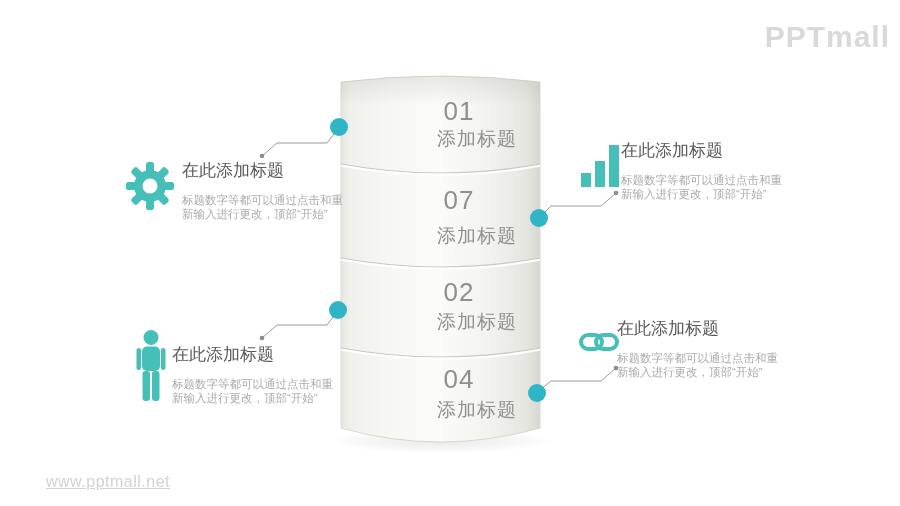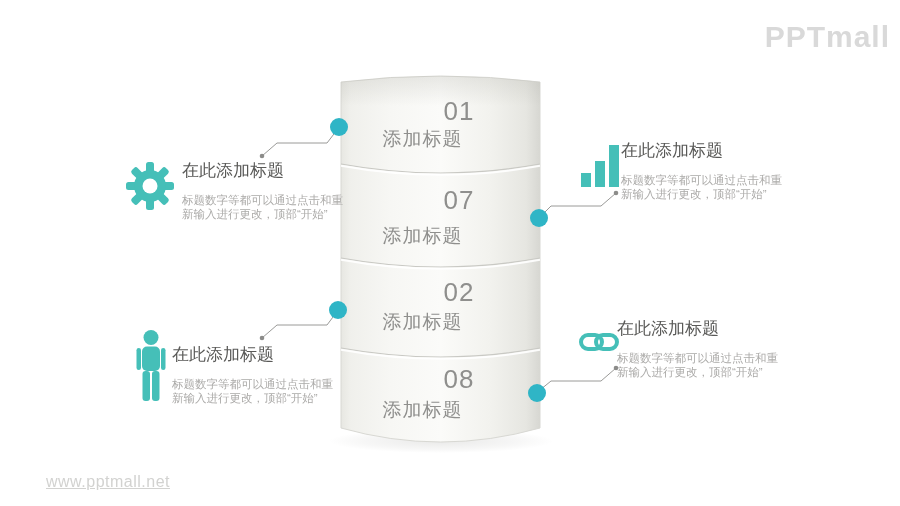--- a/index.html
+++ b/index.html
@@ -13,21 +13,21 @@
     font-size:30px;font-weight:bold;letter-spacing:1px;color:#d9d9d9;
   }
   .watermark{
     position:absolute;left:46px;top:473px;font-size:16px;color:#d2d2d0;letter-spacing:0.5px;text-decoration:underline;
   }
   .sec-num{
     position:absolute;left:341px;width:214px;text-align:center;
     font-size:26px;line-height:32px;color:#8f8f8d;letter-spacing:1px;margin-left:11px;
   }
   .sec-title{
-    position:absolute;left:341px;width:163px;text-align:center;
+    position:absolute;left:354px;width:163px;text-align:right;
     font-size:19px;line-height:24px;color:#8f8f8d;letter-spacing:1px;
   }
   .n1{top:95px}.n2{top:184px}.n3{top:276px}.n4{top:363px}
   .t1{top:127px}.t2{top:224px}.t3{top:310px}.t4{top:398px}
   .callout-text{position:absolute;width:175px;}
   .callout-heading{font-size:17px;line-height:21px;color:#595957;}
   .callout-body{margin-top:13px;font-size:11.5px;line-height:13.5px;color:#abaaa8;}
   .icon{position:absolute;}
 </style>
 </head>
@@ -99,21 +99,21 @@
       </g>
     </g>
   </svg>
 
   <div class="sec-num n1">01</div>
   <div class="sec-title t1">添加标题</div>
   <div class="sec-num n2">07</div>
   <div class="sec-title t2">添加标题</div>
   <div class="sec-num n3">02</div>
   <div class="sec-title t3">添加标题</div>
-  <div class="sec-num n4">08</div>
+  <div class="sec-num n4">04</div>
   <div class="sec-title t4">添加标题</div>
 
   <svg class="icon" style="left:125px;top:161px" width="50" height="50" viewBox="0 0 50 50">
     <g fill="#45bfb8">
       <g>
         <rect x="21" y="1" width="8" height="12" rx="2.5"></rect>
         <rect x="21" y="37" width="8" height="12" rx="2.5"></rect>
         <rect x="1" y="21" width="12" height="8" rx="2.5"></rect>
         <rect x="37" y="21" width="12" height="8" rx="2.5"></rect>
         <rect x="21" y="1" width="8" height="12" rx="2.5" transform="rotate(45 25 25)"></rect>

